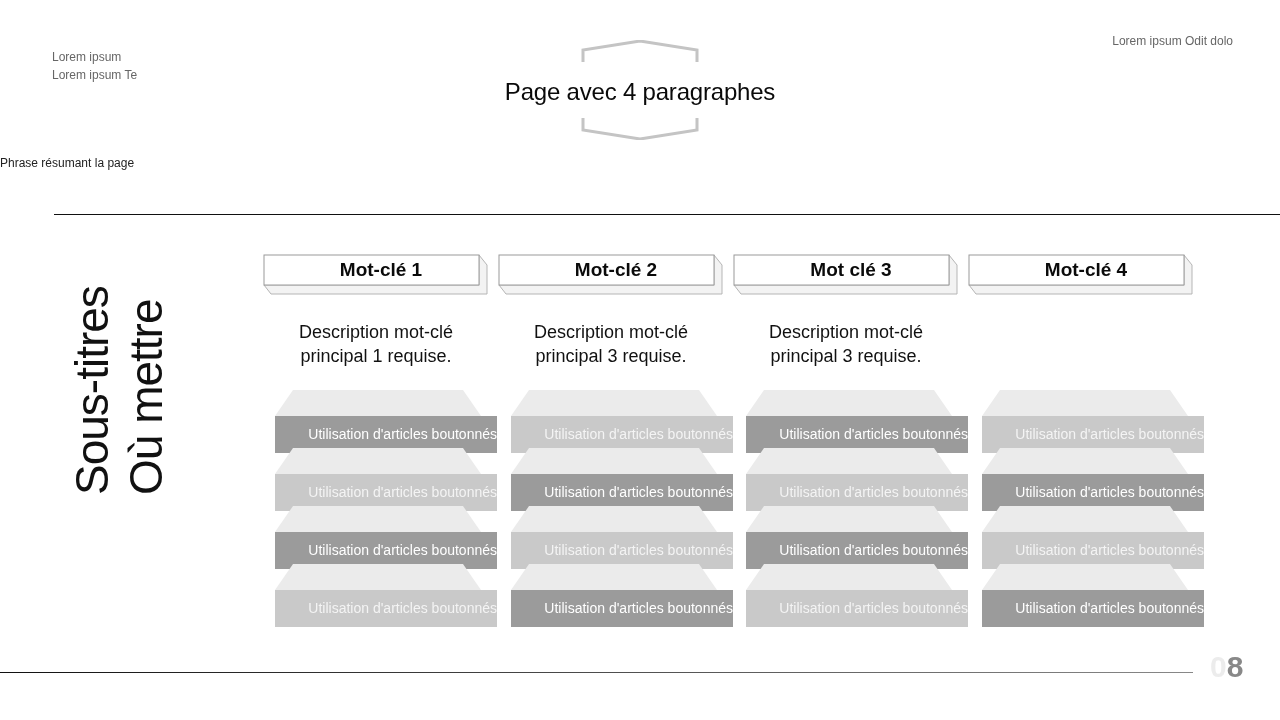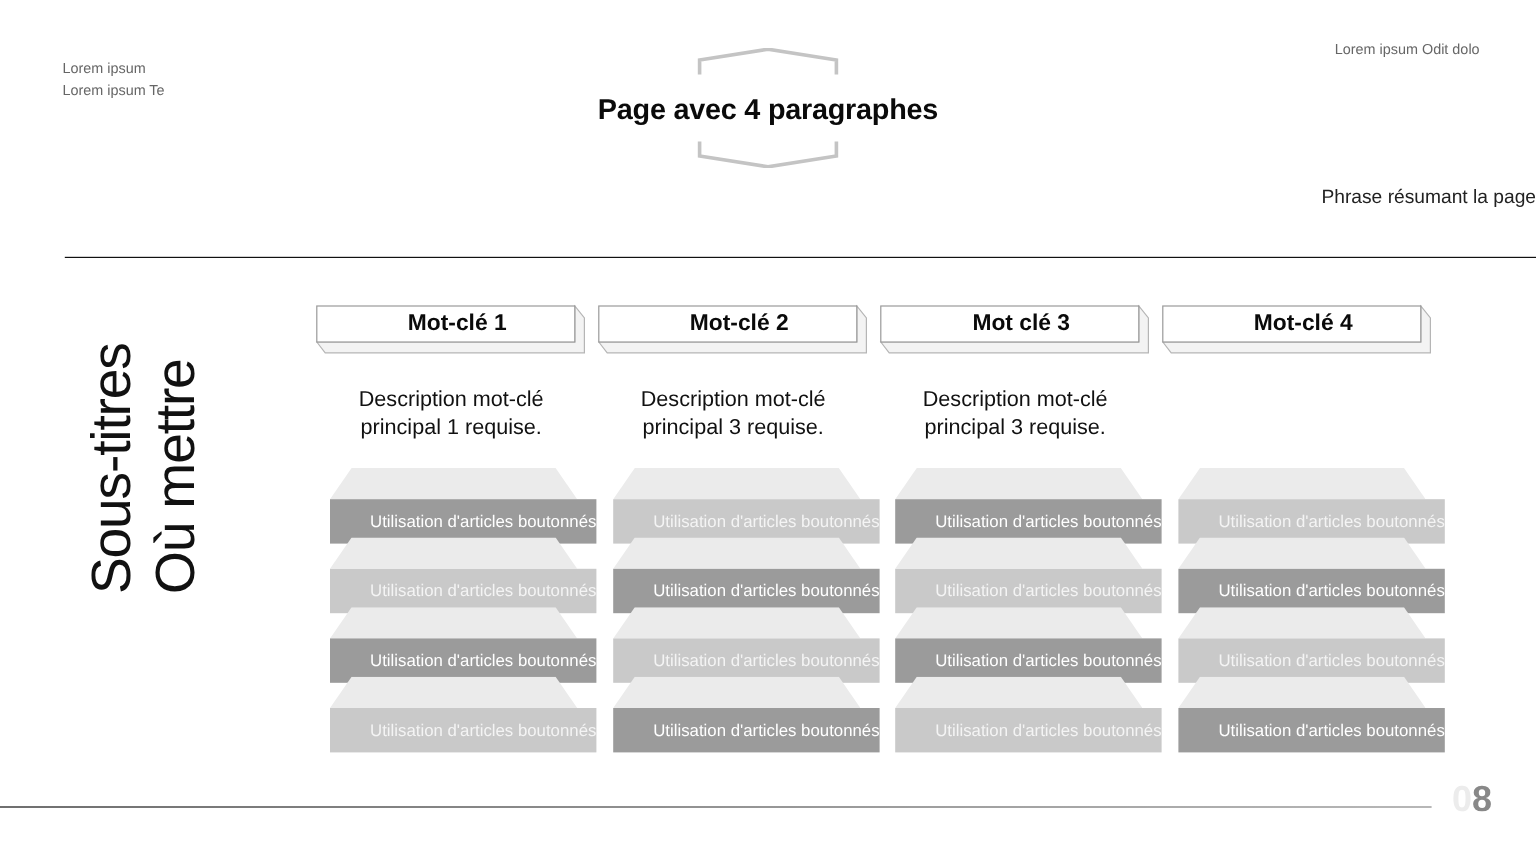--- a/index.html
+++ b/index.html
@@ -6,22 +6,22 @@
   body {
     width: 1280px; height: 720px; position: relative; overflow: hidden;
     background: #ffffff;
     font-family: "Liberation Sans", "DejaVu Sans", sans-serif;
     color: #111;
   }
   .abs { position: absolute; }
   .top-left { left: 52px; top: 48px; font-size: 12px; line-height: 18px; color: #666; }
   .top-right { right: 47px; top: 33px; font-size: 12px; line-height: 16px; color: #666; }
   .title-deco { left: 580px; top: 40px; width: 120px; height: 100px; }
-  .page-title { left: 0; width: 1280px; top: 78px; text-align: center; font-size: 24px; font-weight: 700; color: #0a0a0a; letter-spacing: -0.2px; }
-  .page-subtitle { left: 0; width: 1280px; top: 156px; text-align: right; font-size: 16px; color: #222; }
+  .page-title { left: 0; width: 1280px; top: 78px; text-align: center; font-size: 24px; font-weight: 400; color: #0a0a0a; letter-spacing: -0.2px; }
+  .page-subtitle { left: 0; width: 1280px; top: 156px; text-align: left; font-size: 12px; color: #222; }
   .rule-top { left: 54px; top: 214px; width: 1226px; height: 1px; background: #111; }
   .rule-bottom { left: 0; top: 672px; width: 1193px; height: 1px;
     background: linear-gradient(90deg, #111 0%, #333 30%, #666 70%, #888 100%); }
   .side-title {
     left: 65px; top: 245px; width: 110px; height: 250px;
   }
   .side-title .rot {
     position: absolute; left: 0; top: 250px;
     transform: rotate(-90deg); transform-origin: 0 0;
     width: 250px; font-size: 46px; line-height: 54px; color: #111;

